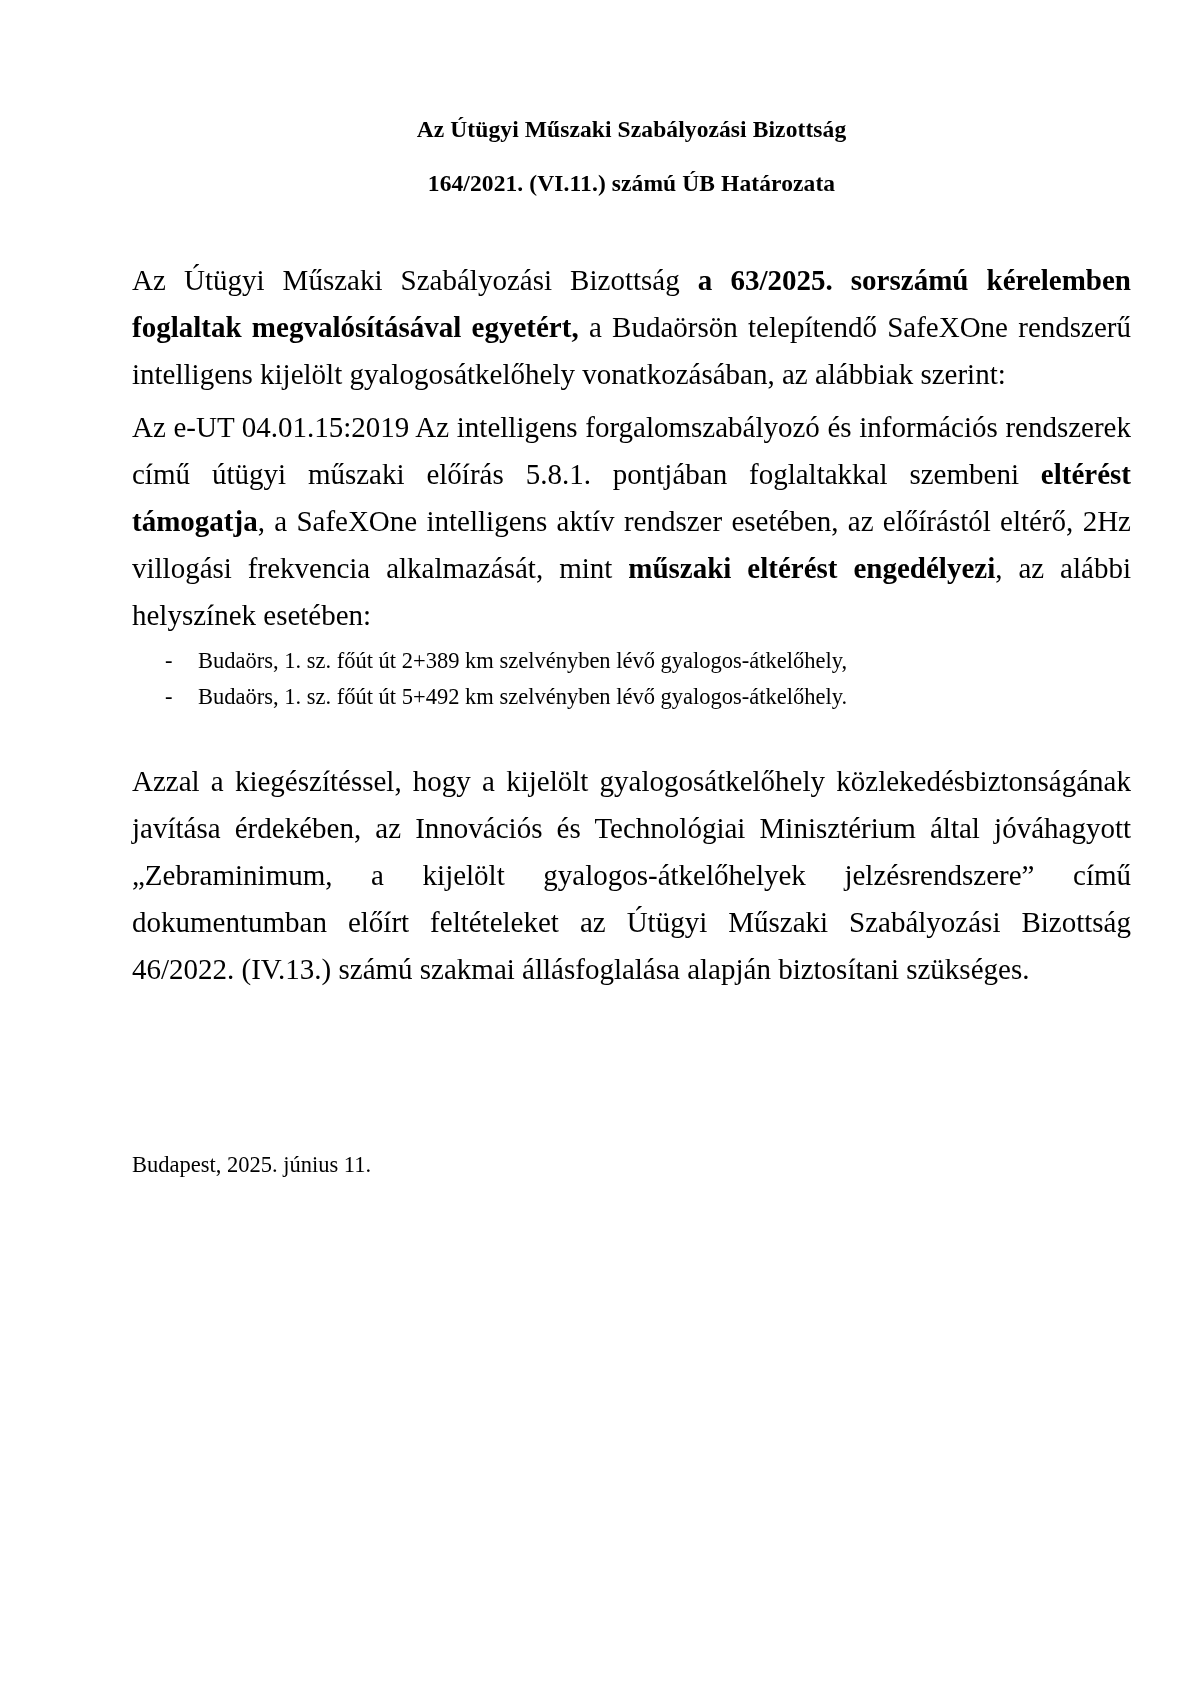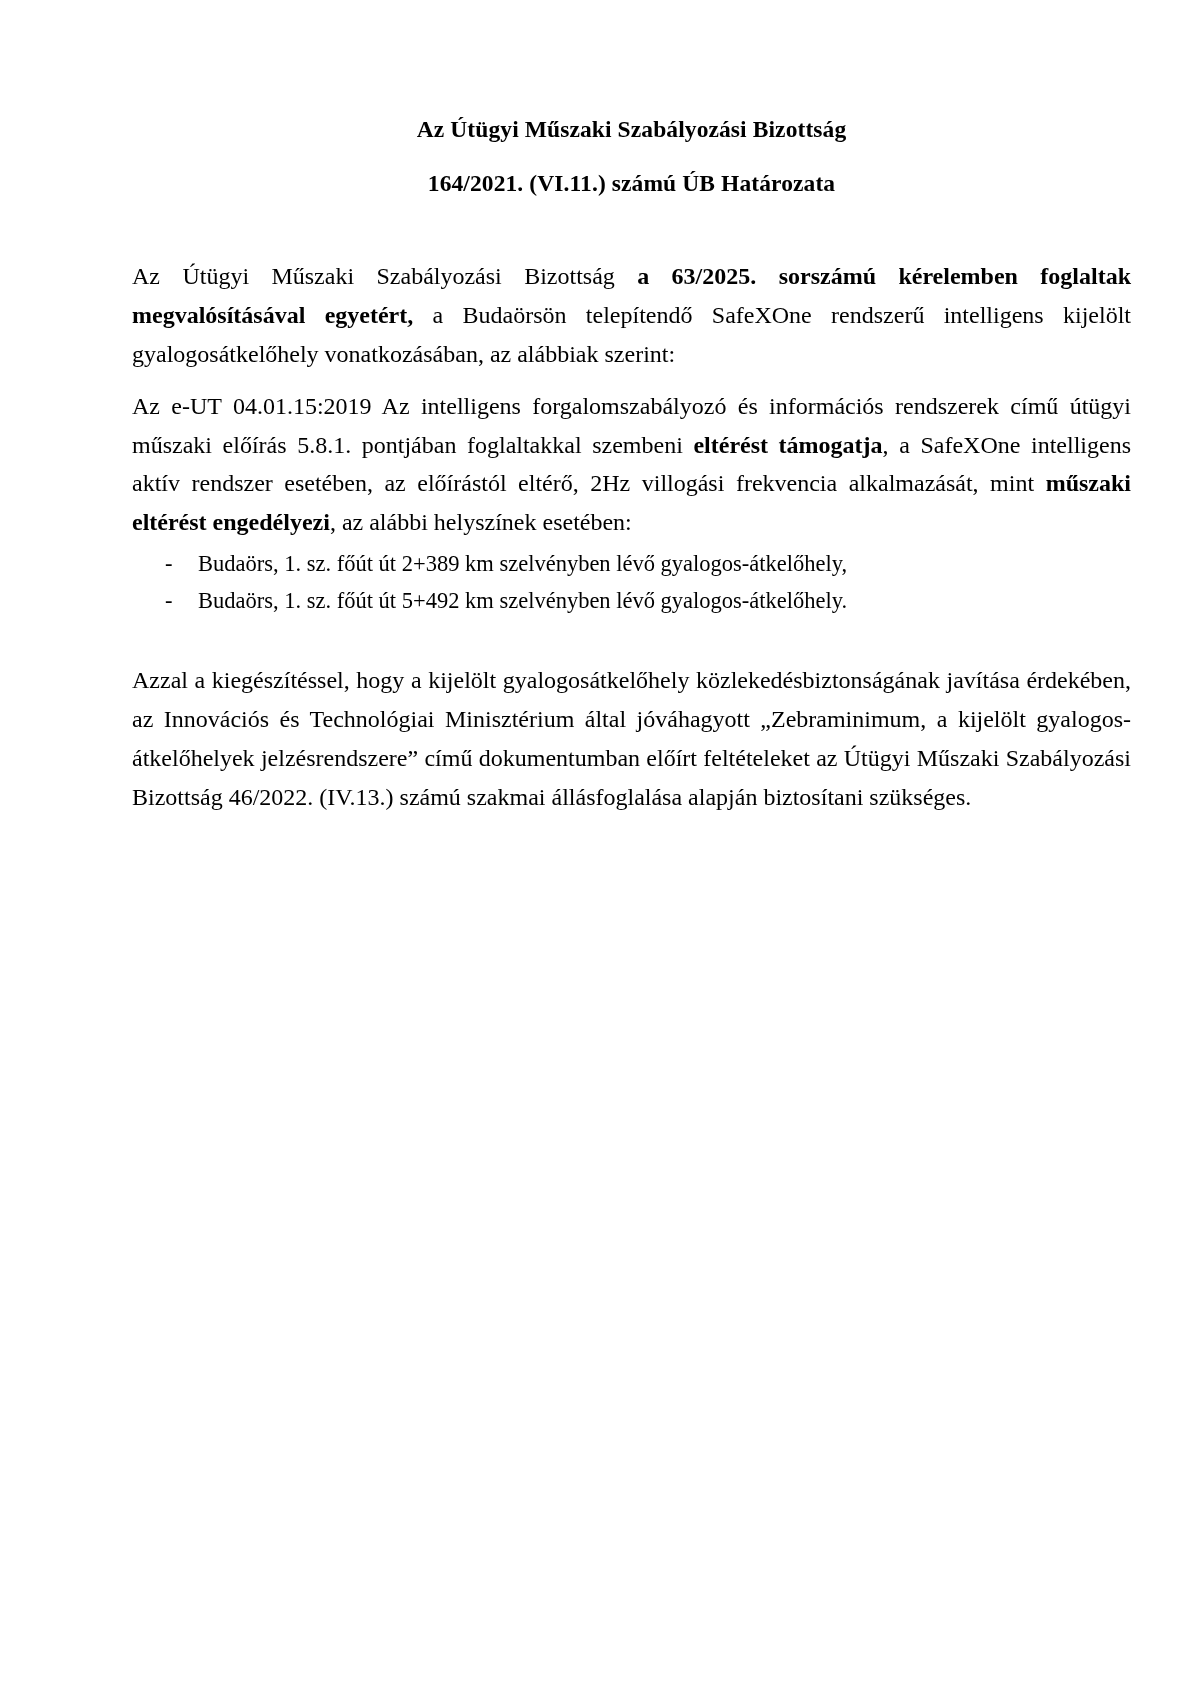--- a/index.html
+++ b/index.html
@@ -28,28 +28,28 @@
     letter-spacing: 0.1px;
   }
   .doc-title .line1 { display: block; }
   .doc-title .line2 { display: block; margin-top: 30px; }
 
   .body-block {
     margin-top: 62px;
   }
   p.para {
     margin: 0 0 0 0;
-    font-size: 24px;
+    font-size: 29px;
     line-height: 1.62;
     text-align: justify;
     text-justify: inter-word;
     hyphens: none;
   }
   p.para + p.para {
-    margin-top: 13px;
+    margin-top: 6px;
   }
   .b { font-weight: bold; }
 
   ul.loc-list {
     list-style: none;
     margin: 4px 0 0 0;
     padding: 0;
   }
   ul.loc-list li {
     font-size: 22.5px;
@@ -89,15 +89,16 @@
 
     <ul class="loc-list">
       <li><span class="dash">-</span><span>Budaörs, 1. sz. főút út 2+389 km szelvényben lévő gyalogos-átkelőhely,</span></li>
       <li><span class="dash">-</span><span>Budaörs, 1. sz. főút út 5+492 km szelvényben lévő gyalogos-átkelőhely.</span></li>
     </ul>
 
     <div class="gap-after-list"></div>
 
     <p class="para">Azzal a kiegészítéssel, hogy a kijelölt gyalogosátkelőhely közlekedésbiztonságának javítása érdekében, az Innovációs és Technológiai Minisztérium által jóváhagyott „Zebraminimum, a kijelölt gyalogos-átkelőhelyek jelzésrendszere” című dokumentumban előírt feltételeket az Útügyi Műszaki Szabályozási Bizottság 46/2022. (IV.13.) számú szakmai állásfoglalása alapján biztosítani szükséges.</p>
 
+    <div class="closing">Budapest, 2025. június 11.</div>
 
   </div>
 </div>
 
 </body></html>

